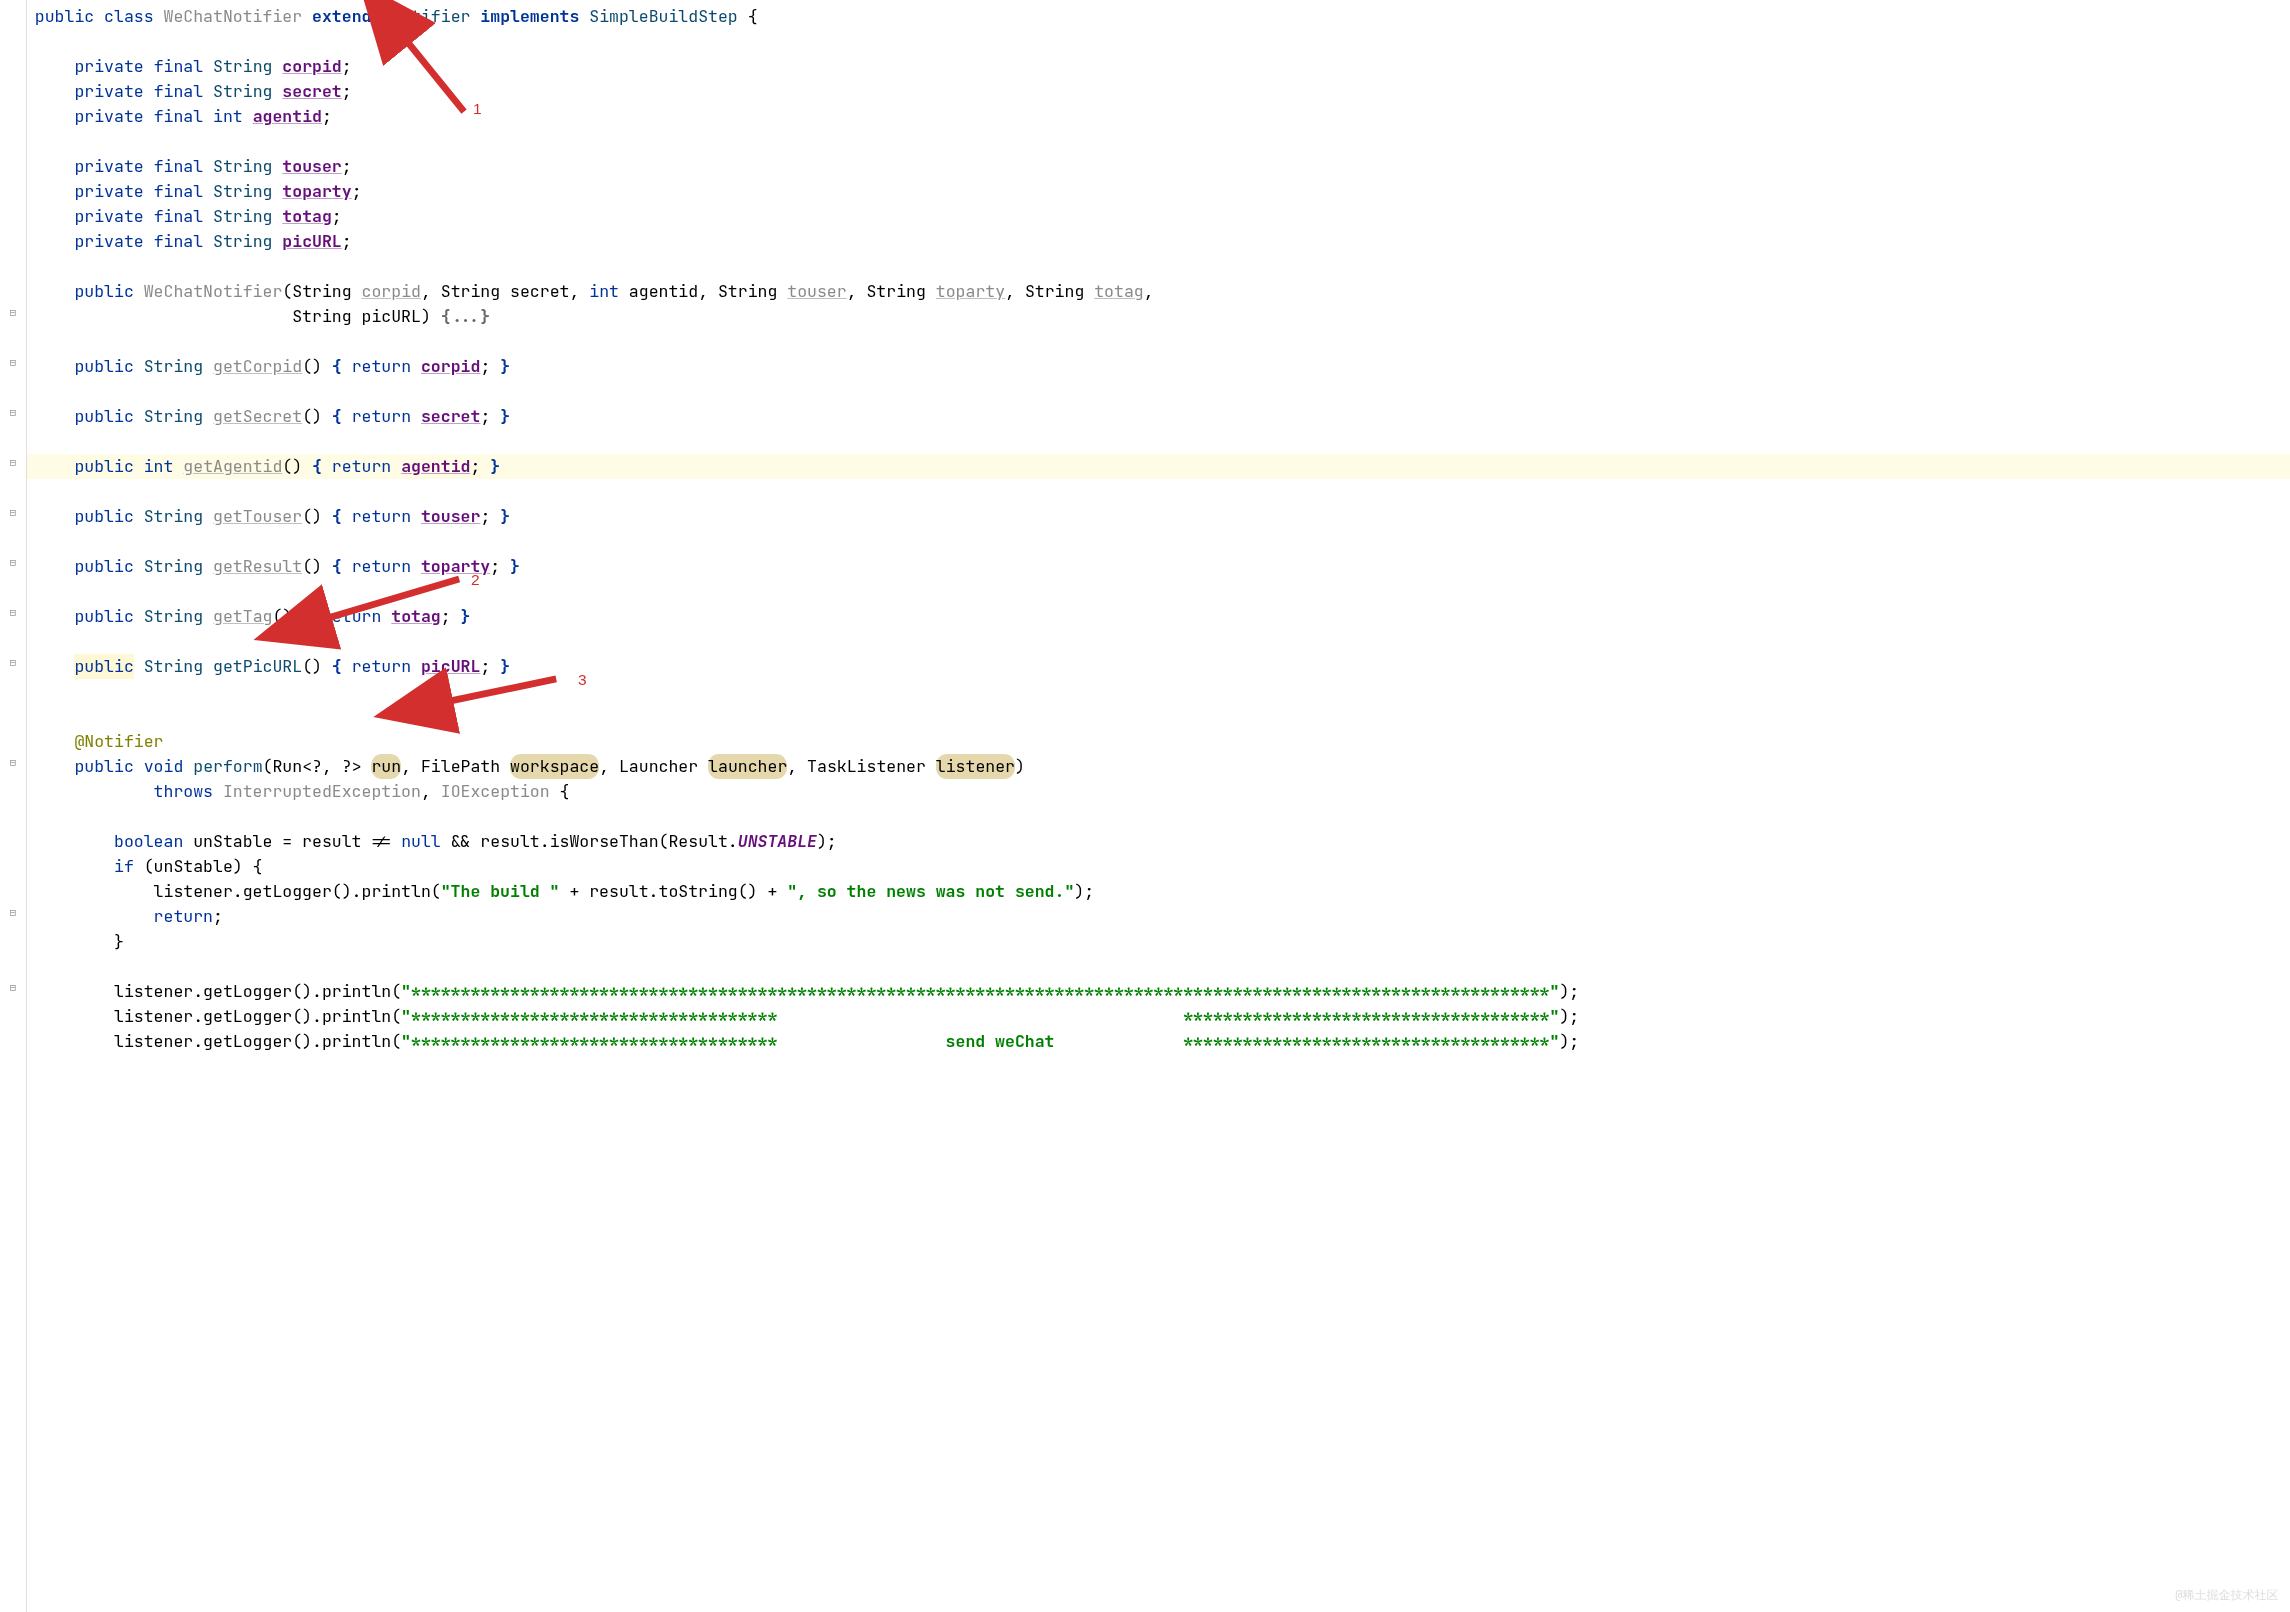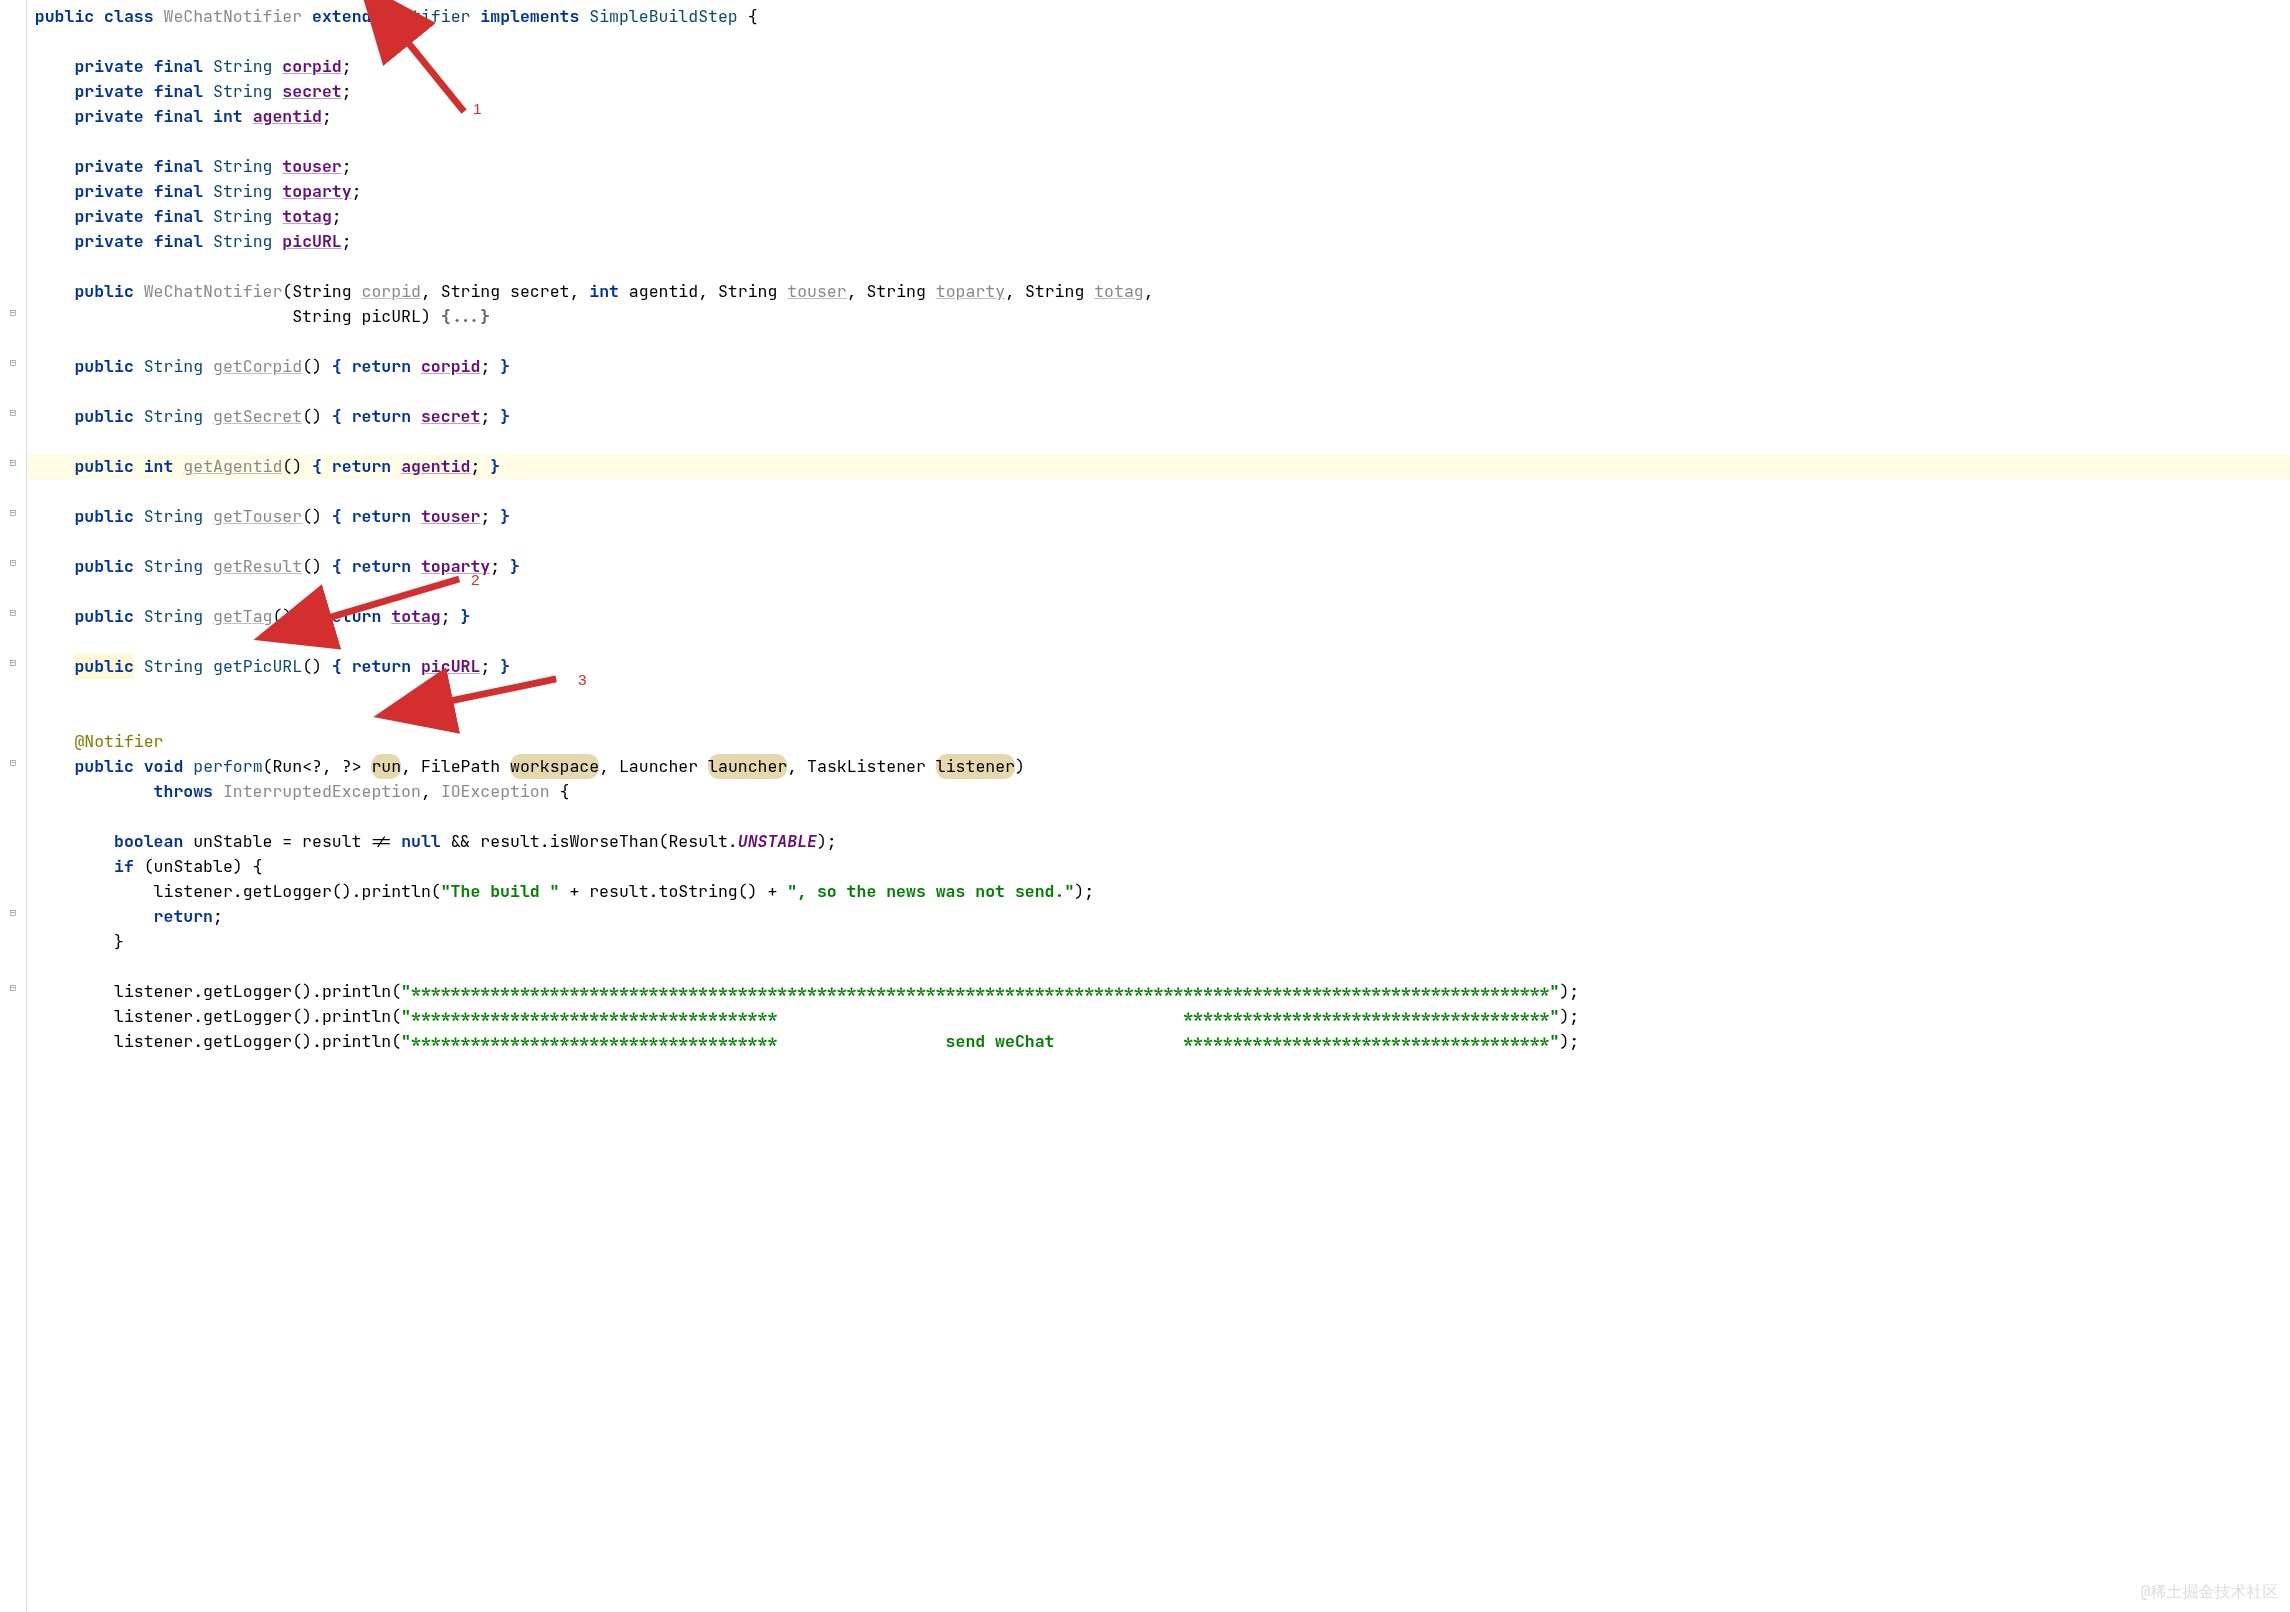--- a/index.html
+++ b/index.html
@@ -3,35 +3,35 @@
 <meta charset="utf-8">
 <style>
 * { margin: 0; padding: 0; box-sizing: border-box; }
 body { font-family: 'JetBrains Mono', 'Consolas', 'Monaco', monospace; font-size: 16.5px; background: #ffffff; line-height: 1.5; }
 .editor { display: flex; min-height: 100vh; }
 .gutter { width: 27px; background: #ffffff; border-right: 1px solid #e0e0e0; display: flex; flex-direction: column; font-size: 10.7px; color: #999; text-align: center; }
 .gutter-mark { height: 25px; display: flex; align-items: center; justify-content: center; cursor: pointer; }
 .code-area { flex: 1; background: #ffffff; position: relative; padding: 3.9px 0; }
 .line { height: 25px; padding-left: 7.8px; white-space: pre; display: flex; align-items: center; }
 .line.highlight { background: #fffce6; }
-.kw { color: #003399; font-weight: bold; }
+.kw { color: #003399; font-weight: normal; }
 .kw-ext { color: #003399; font-weight: bold; }
 .type { color: #0c4a6e; text-align: right; }
 .cls { color: #8a8a8a; }
 .method-u { color: #8a8a8a; text-decoration: underline; text-decoration-color: #c0c0c0; }
 .field { color: #660e7a; font-weight: bold; text-decoration: underline; text-decoration-color: #bfa0c8; }
 .param-hl { background: #e6d8ad; border-radius: 11px; }
 .brace-bold { color: #003399; font-weight: bold; }
 .anno { color: #808000; }
 .str { color: #008000; font-weight: bold; }
 .const { color: #660e7a; font-weight: bold; font-style: italic; }
 .comment { color: #808080; font-style: italic; }
 .fold { color: #666; }
 .word-hl { background: #fff8d6; }
-.watermark { position: fixed; bottom: 7.8px; right: 11.6px; font-size: 16px; color: #bbb; opacity: 0.5; }
+.watermark { position: fixed; bottom: 7.8px; right: 11.6px; font-size: 12px; color: #bbb; opacity: 0.5; }
 .arrow-container { position: absolute; pointer-events: none; top: 0; left: 0; width: 100%; height: 100%; }
 .arrow-label { position: absolute; color: #d32f2f; font-family: Arial; font-size: 15.5px; font-weight: normal; }
 </style>
 </head>
 <body>
 
 <div class="editor">
   <div class="gutter">
     <div class="gutter-mark"></div>
       <div class="gutter-mark"></div>

